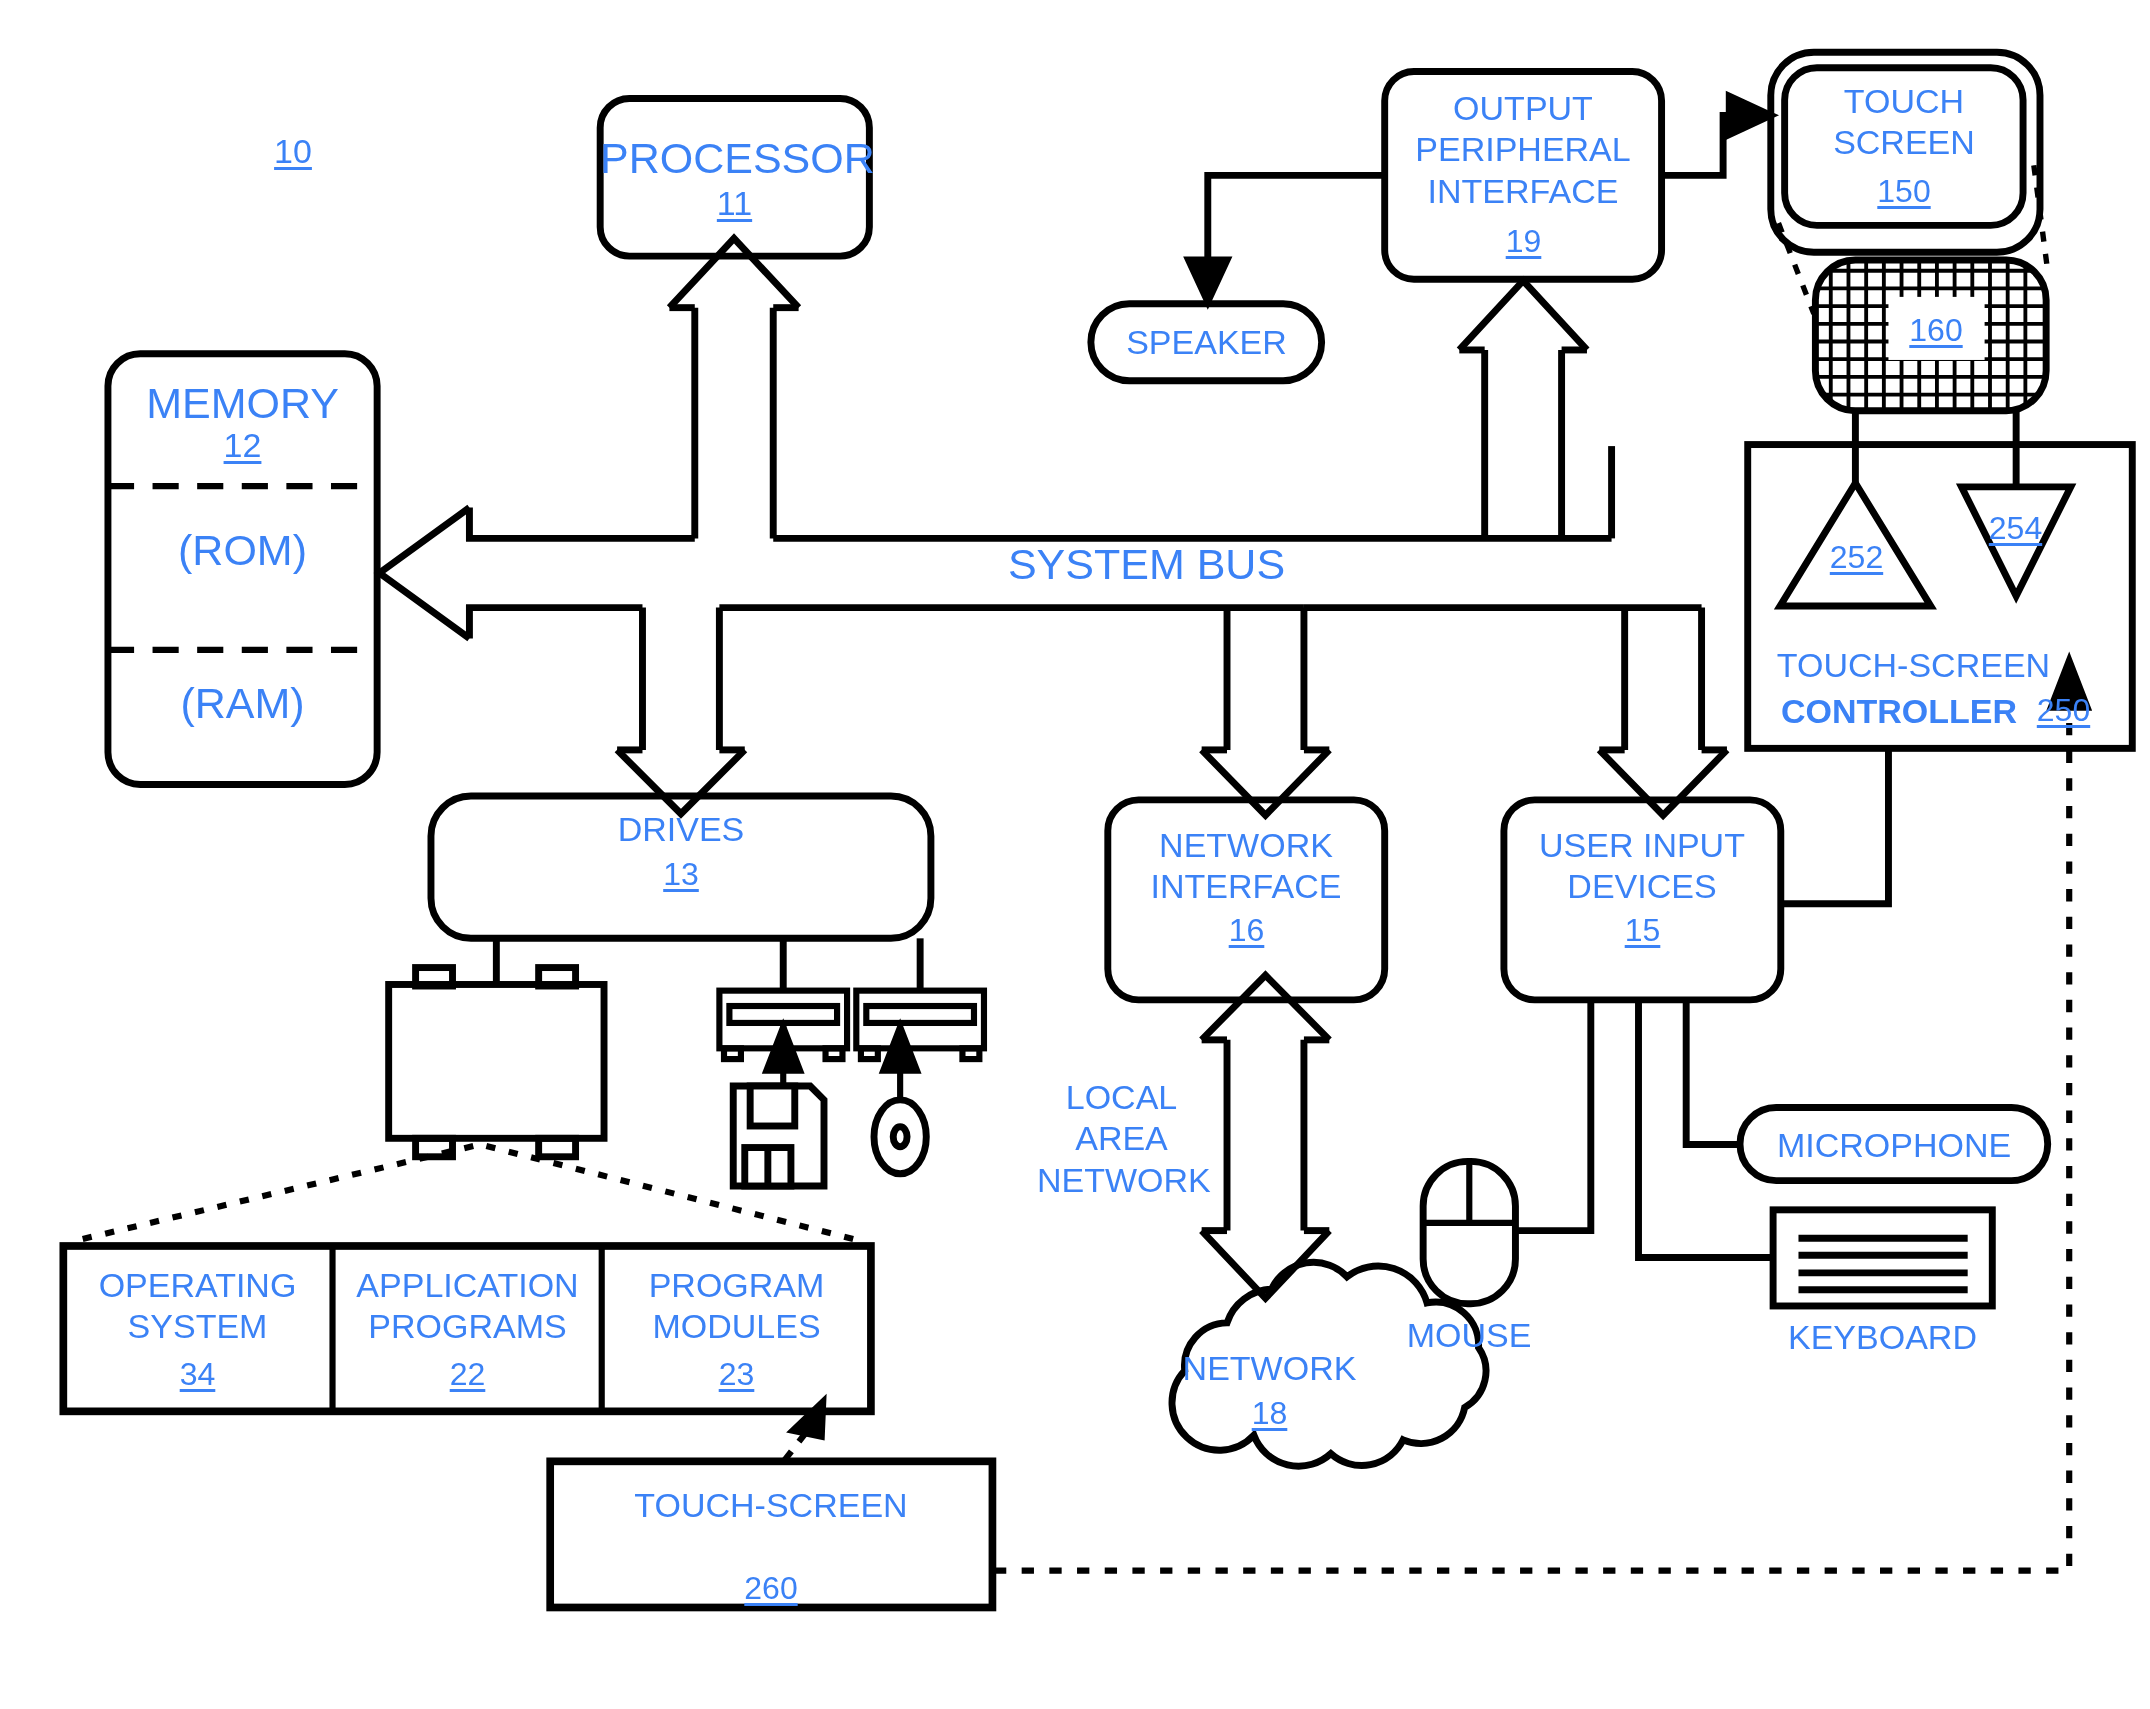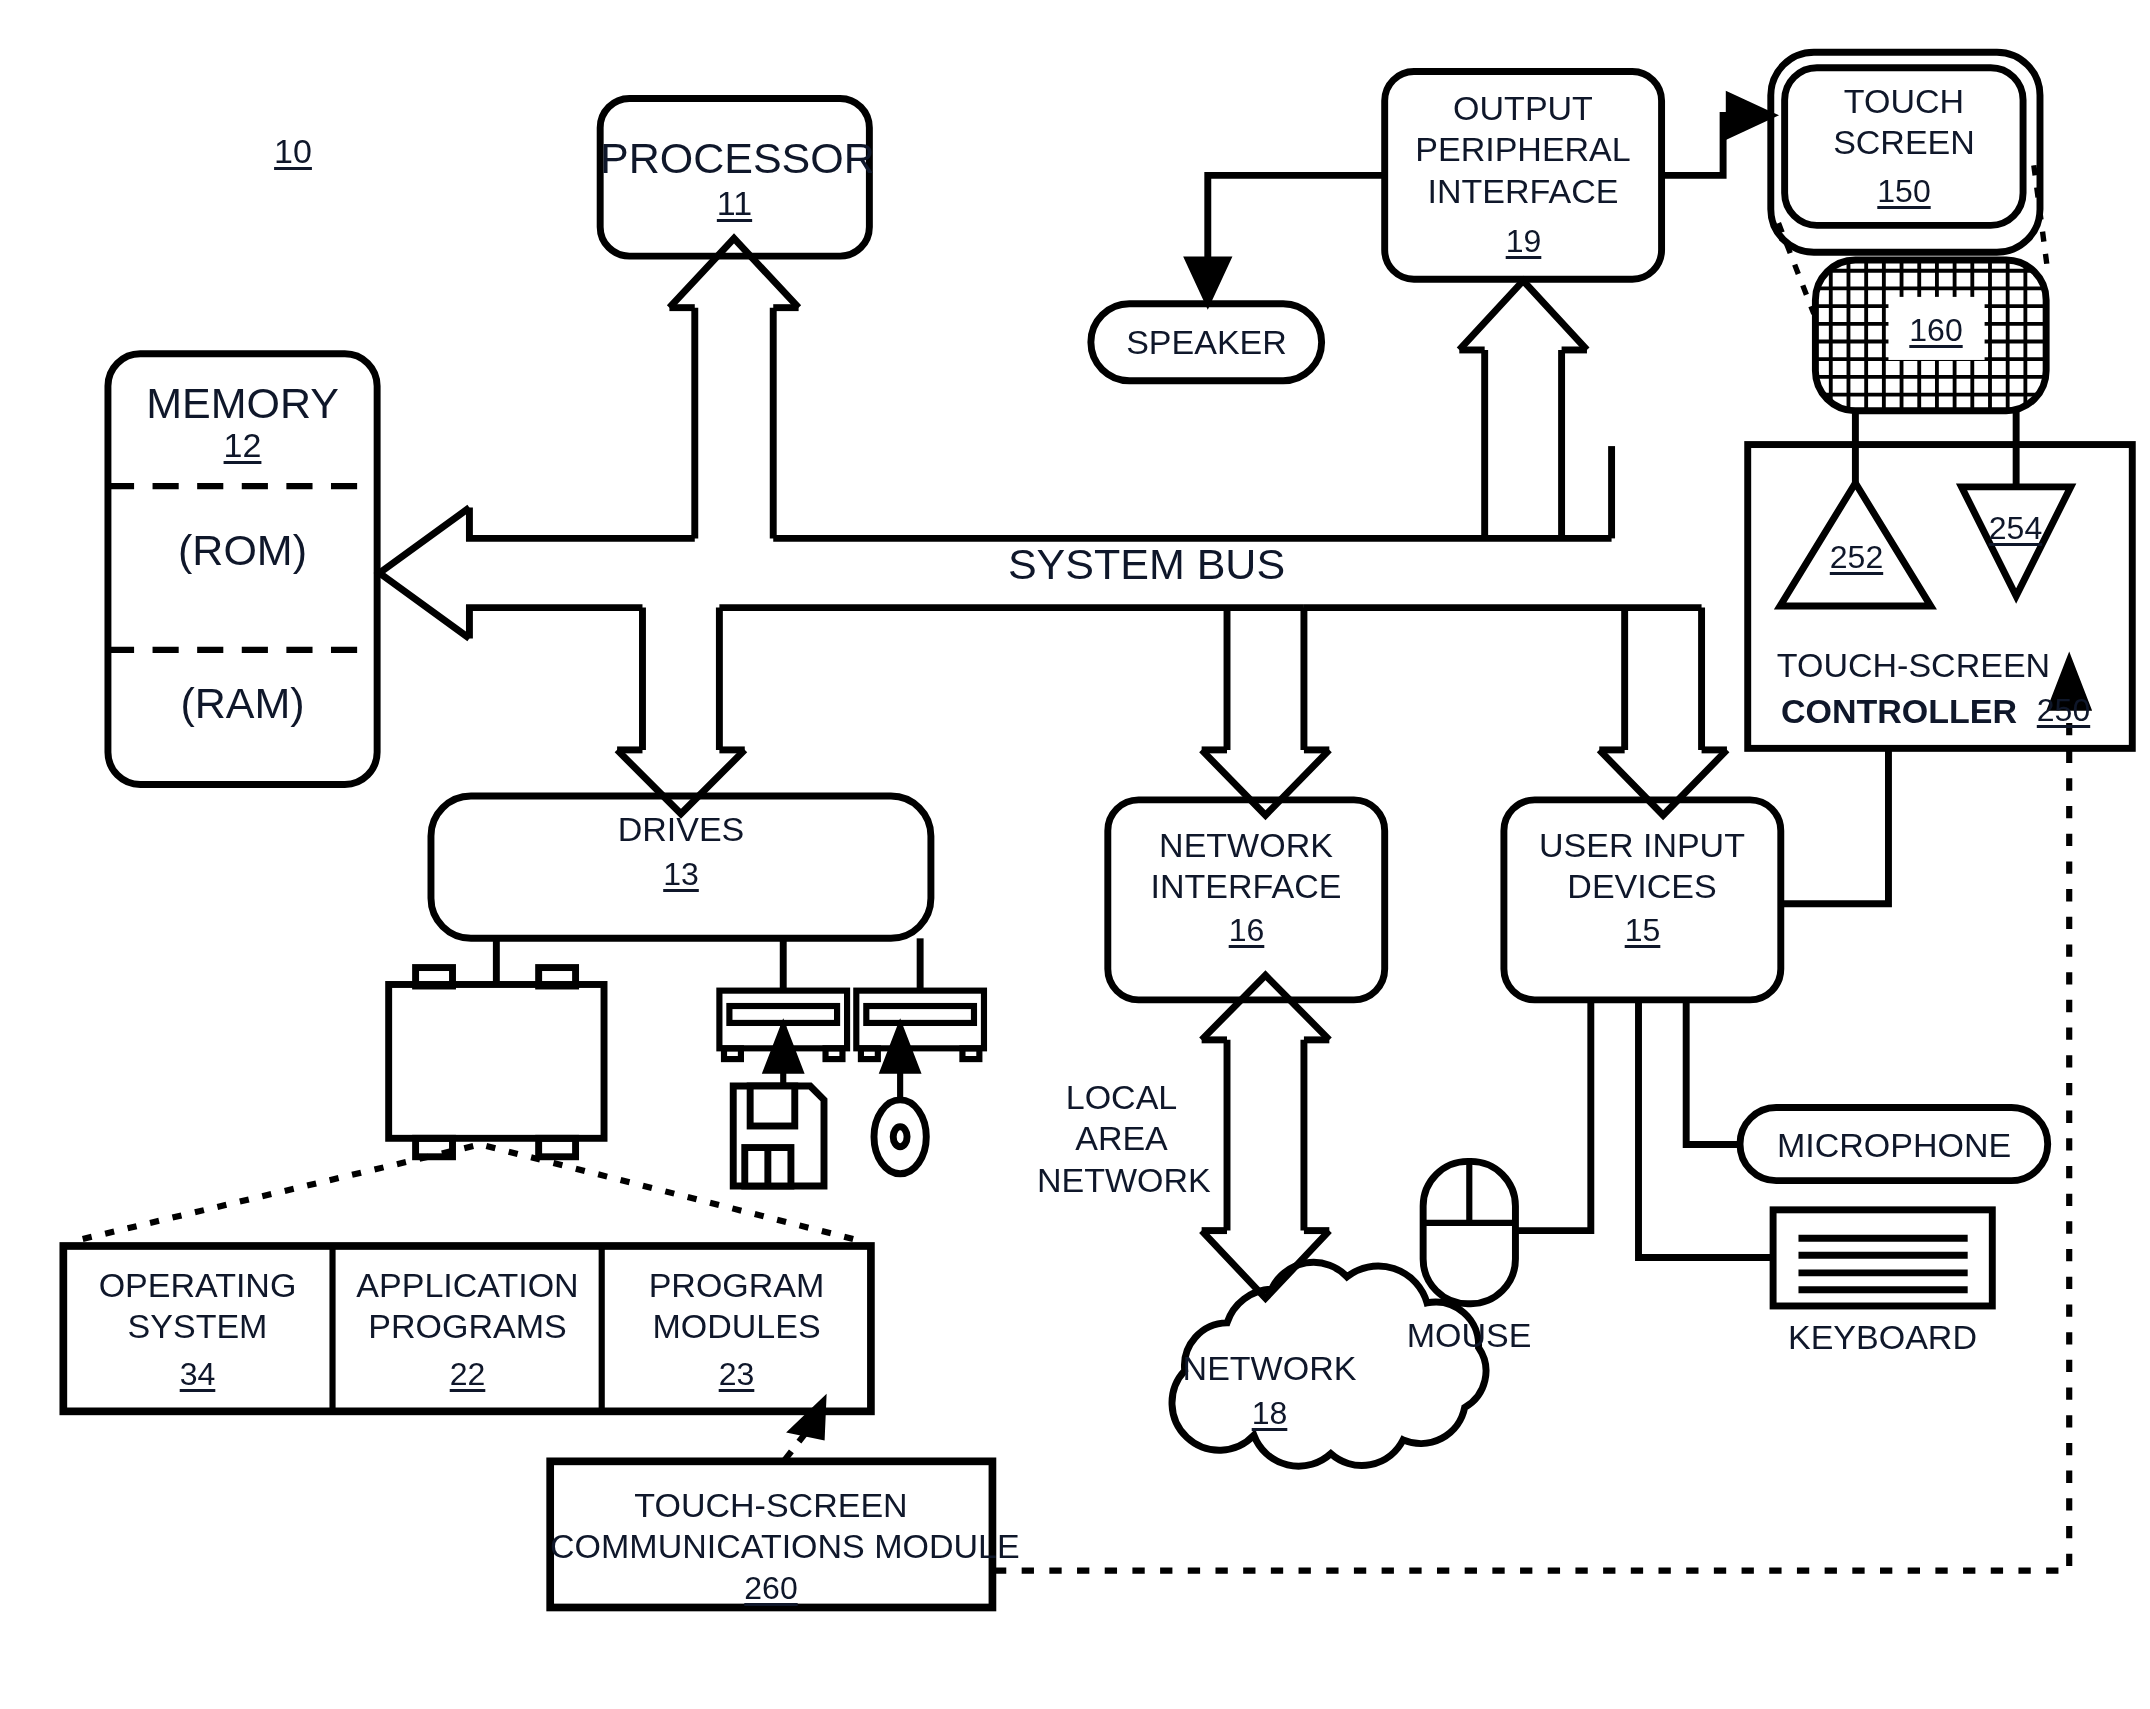--- a/index.html
+++ b/index.html
@@ -1,19 +1,19 @@
 <!DOCTYPE html>
 <html style="font-size:12.3px"><head>
 <meta charset="utf-8">
 <style>
   html,body{margin:0;padding:0;background:#fff;}
   #stage{position:relative;width:2151px;height:1709px;background:#fff;
          font-family:"Liberation Sans", sans-serif; overflow:hidden;}
   svg#canvas{position:absolute;left:0;top:0;width:2151px;height:1709px;}
-  .lbl{position:absolute;text-align:center;color:#0f172a;line-height:1.22;
+  .lbl{position:absolute;text-align:center;color:#3b82f6;line-height:1.22;
        font-family:"Liberation Sans", sans-serif;white-space:pre;}
   .u{text-decoration:underline;text-underline-offset:3.8px;text-decoration-thickness:3.1px;}
   .f42{font-size:32px;}
   .f44{font-size:34px;}
   .f46{font-size:43px;}
 </style>
 </head>
 <body>
 
 <div id="stage">
@@ -326,17 +326,16 @@
 
 <div class="lbl f44" style="left:335px;top:1265px;width:265px;">APPLICATION
 PROGRAMS</div>
 <div class="lbl f42 u" style="left:335px;top:1355px;width:265px;">22</div>
 
 <div class="lbl f44" style="left:604px;top:1265px;width:265px;">PROGRAM
 MODULES</div>
 <div class="lbl f42 u" style="left:604px;top:1355px;width:265px;">23</div>
 
 <div class="lbl f44" style="left:550px;top:1485px;width:442px;">TOUCH-SCREEN</div>
-<div class="lbl f44" style="left:550px;top:1526px;width:442px;">COMMUNICATIONS MODULE</div>
 <div class="lbl f42 u" style="left:550px;top:1569px;width:442px;">260</div>
 
 </div>
 
 
 </body></html>

